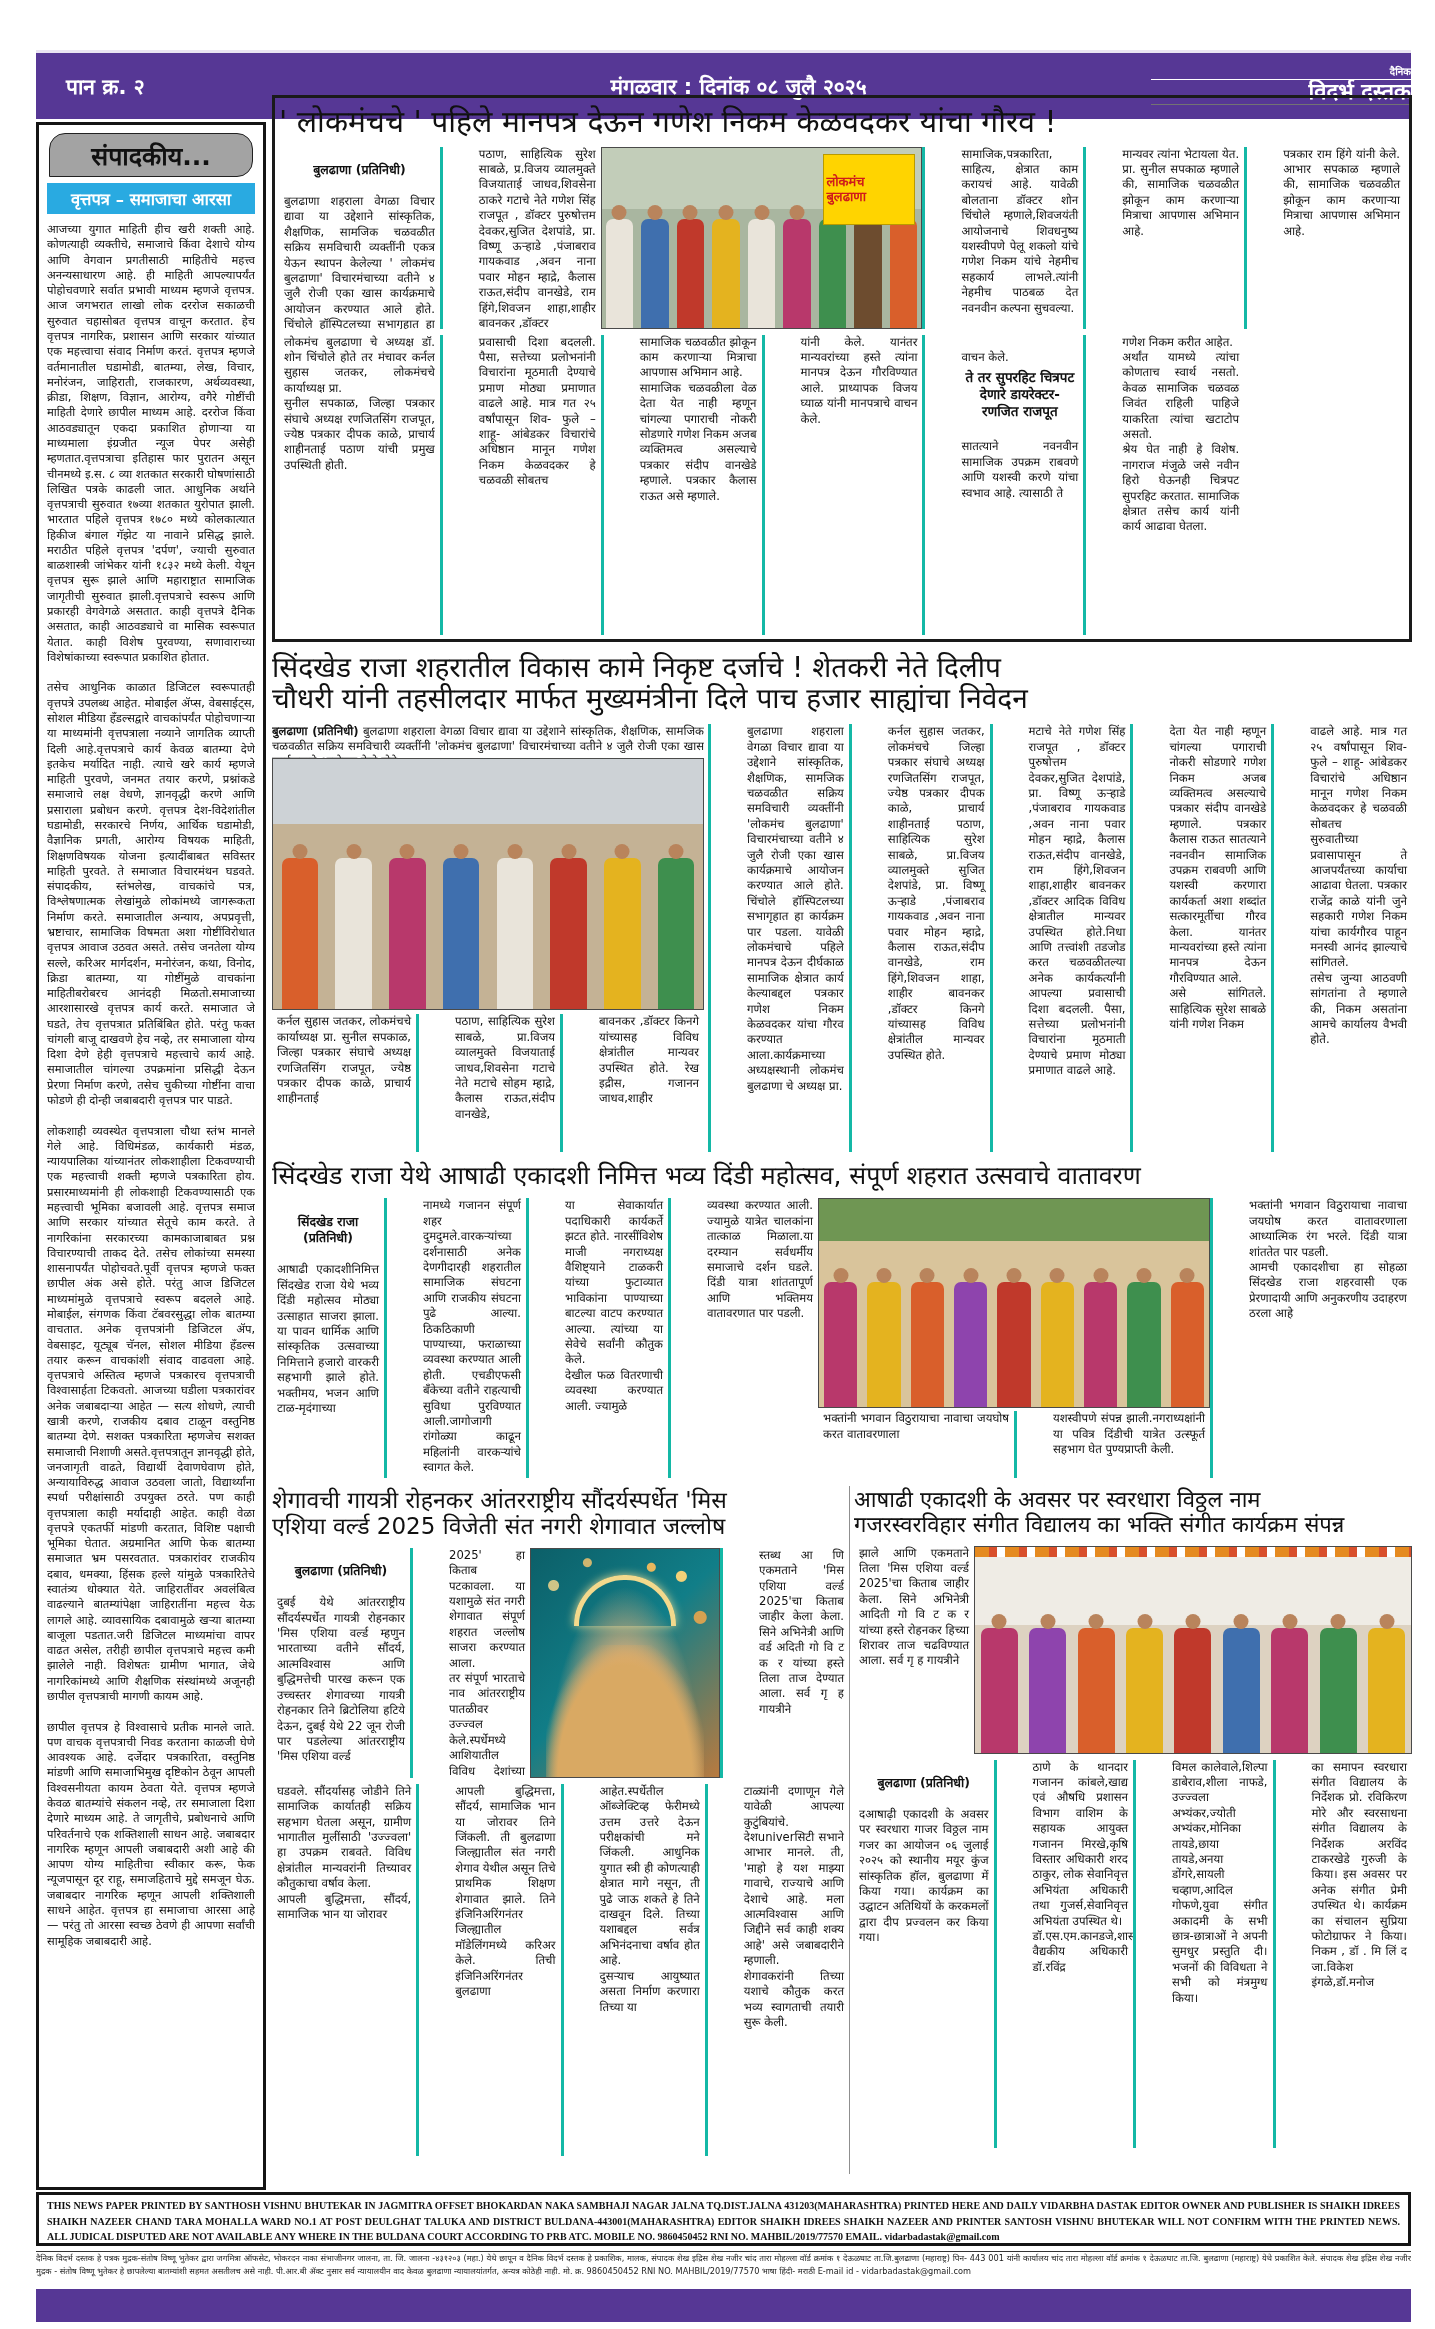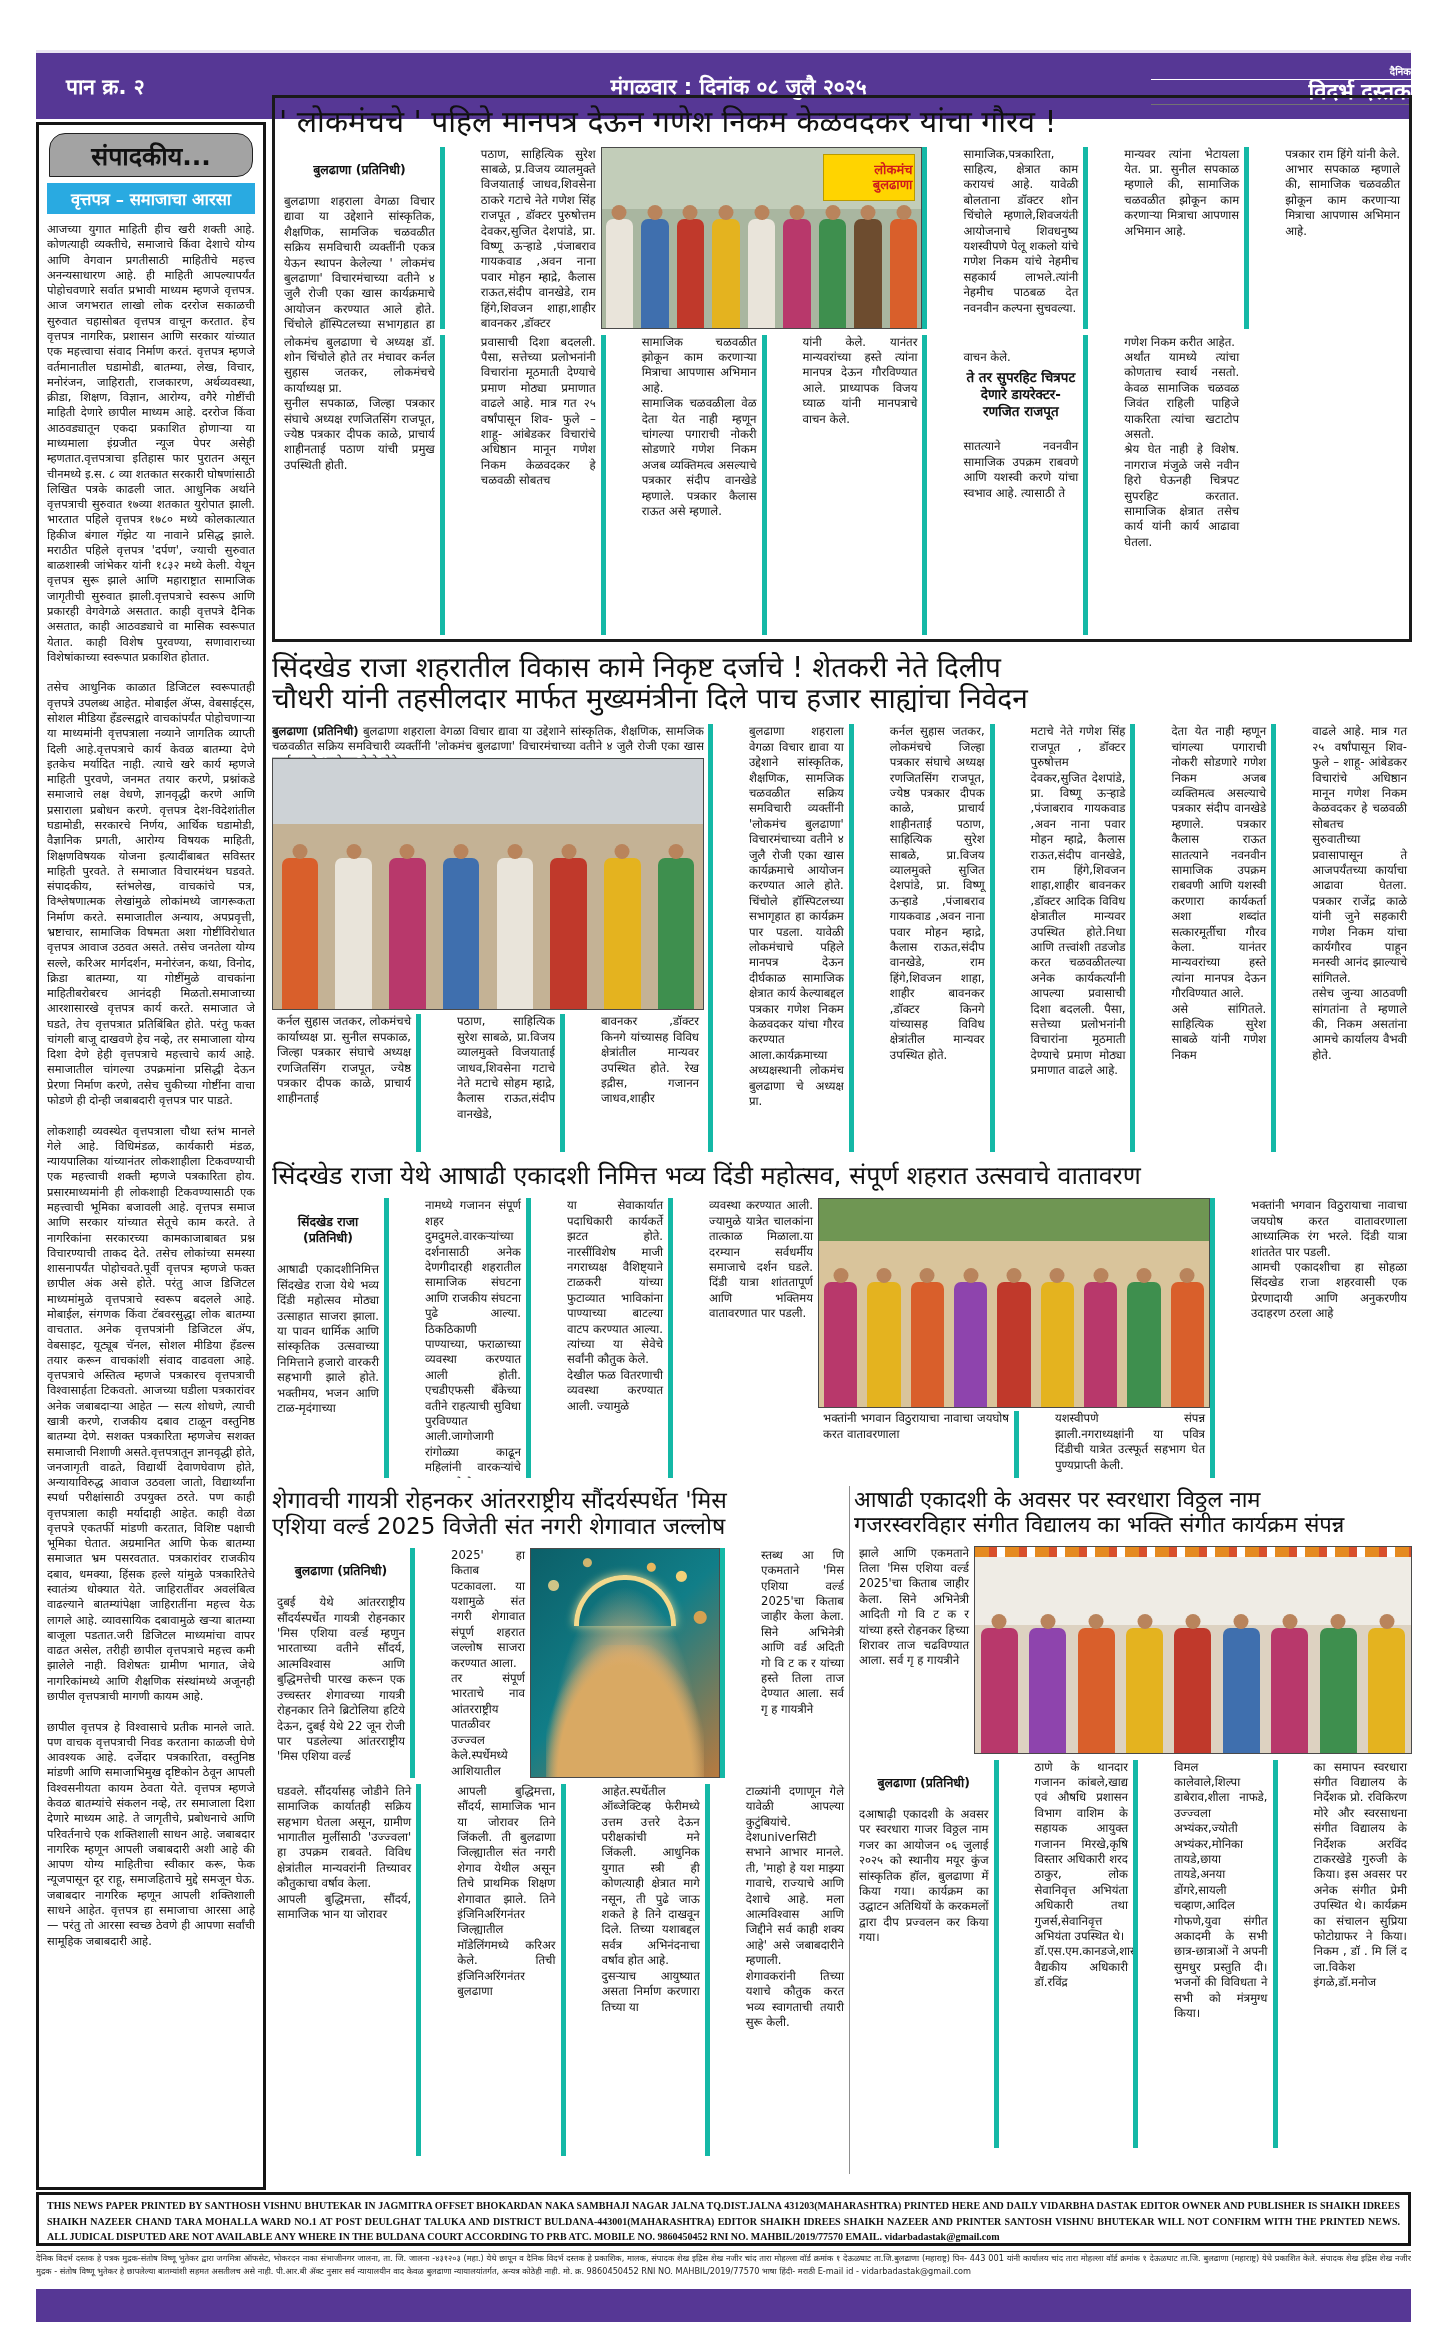--- a/index.html
+++ b/index.html
@@ -22,38 +22,38 @@
   .ed-sub{background:#29aae1;color:#fff;text-align:center;font-size:16.5px;font-weight:bold;
           padding:4px 10px;margin:0 0 8px 0;}
   .ed-body{font-size:11.4px;line-height:1.34;text-align:justify;white-space:pre-line;
            height:1920px;overflow:hidden;}
   
   .main{position:absolute;left:272px;top:95px;width:1140px;overflow:hidden;}
   .hl{font-weight:normal;text-align:left;line-height:1.12;}
   .col{font-size:11.6px;line-height:1.33;text-align:justify;overflow:hidden;
        white-space:pre-line;padding:0 5px;box-sizing:border-box;}
   .byline{font-weight:bold;text-align:center;font-size:12.5px;white-space:pre-line;}
-  .vr{border-left:5px solid #14b8a6;padding-left:36px;}
+  .vr{border-left:3px solid #14b8a6;padding-left:36px;}
   .photo{position:relative;overflow:hidden;border:1px solid #4a4a4a;box-sizing:border-box;}
   
   .crowd{position:absolute;left:0;right:0;bottom:0;height:72%;display:flex;
          justify-content:space-around;align-items:flex-end;}
   .p{width:8.5%;height:84%;border-radius:7px 7px 0 0;position:relative;}
   .p::before{content:"";position:absolute;top:-14px;left:50%;transform:translateX(-50%);
              width:15px;height:15px;border-radius:50%;background:#b9845c;}
   .q1{background:#d95f2b;} .q2{background:#b8386b;} .q3{background:#e4b31f;}
   .q4{background:#3f6fae;} .q5{background:#3e8f4e;} .q6{background:#8e44ad;}
   .q7{background:#c0392b;} .q8{background:#e9e4da;} .q9{background:#6d4c2f;}
   
   .a1box{border:3px solid #1a1a1a;padding:5px 4px 4px 4px;margin-bottom:10px;}
   .a1hl{font-size:30px;margin:2px 0 8px 0;}
   .a1top{display:grid;grid-template-columns:repeat(7,1fr);height:182px;margin-bottom:6px;}
   .a1photo{grid-column:3/5;background:linear-gradient(#c2cdb9 0 34%,#a9b6a0 34% 100%);}
   .a1banner{position:absolute;top:6px;right:6px;width:86px;background:#ffd400;color:#cf1b1b;
-            font-weight:bold;font-size:13px;text-align:right;line-height:1.15;padding:8px 2px;
+            font-weight:bold;font-size:13px;text-align:left;line-height:1.15;padding:20px 2px;
             border:1px solid #b99a00;white-space:pre-line;}
   .a1bottom{display:grid;grid-template-columns:repeat(7,1fr);height:300px;}
   .subhead{font-weight:bold;text-align:center;font-size:13.5px;line-height:1.25;
            margin:4px 0;white-space:pre-line;}
   
   .a2hl{font-size:28px;margin:4px 0 10px 0;}
   .a2flex{display:flex;height:428px;}
   .a2left{width:432px;flex:none;display:flex;flex-direction:column;}
   .a2intro{font-size:11.6px;line-height:1.3;height:34px;overflow:hidden;text-align:justify;}
   .a2photo{height:252px;background:linear-gradient(#cdd2d6 0 26%,#c4b295 26% 100%);}

